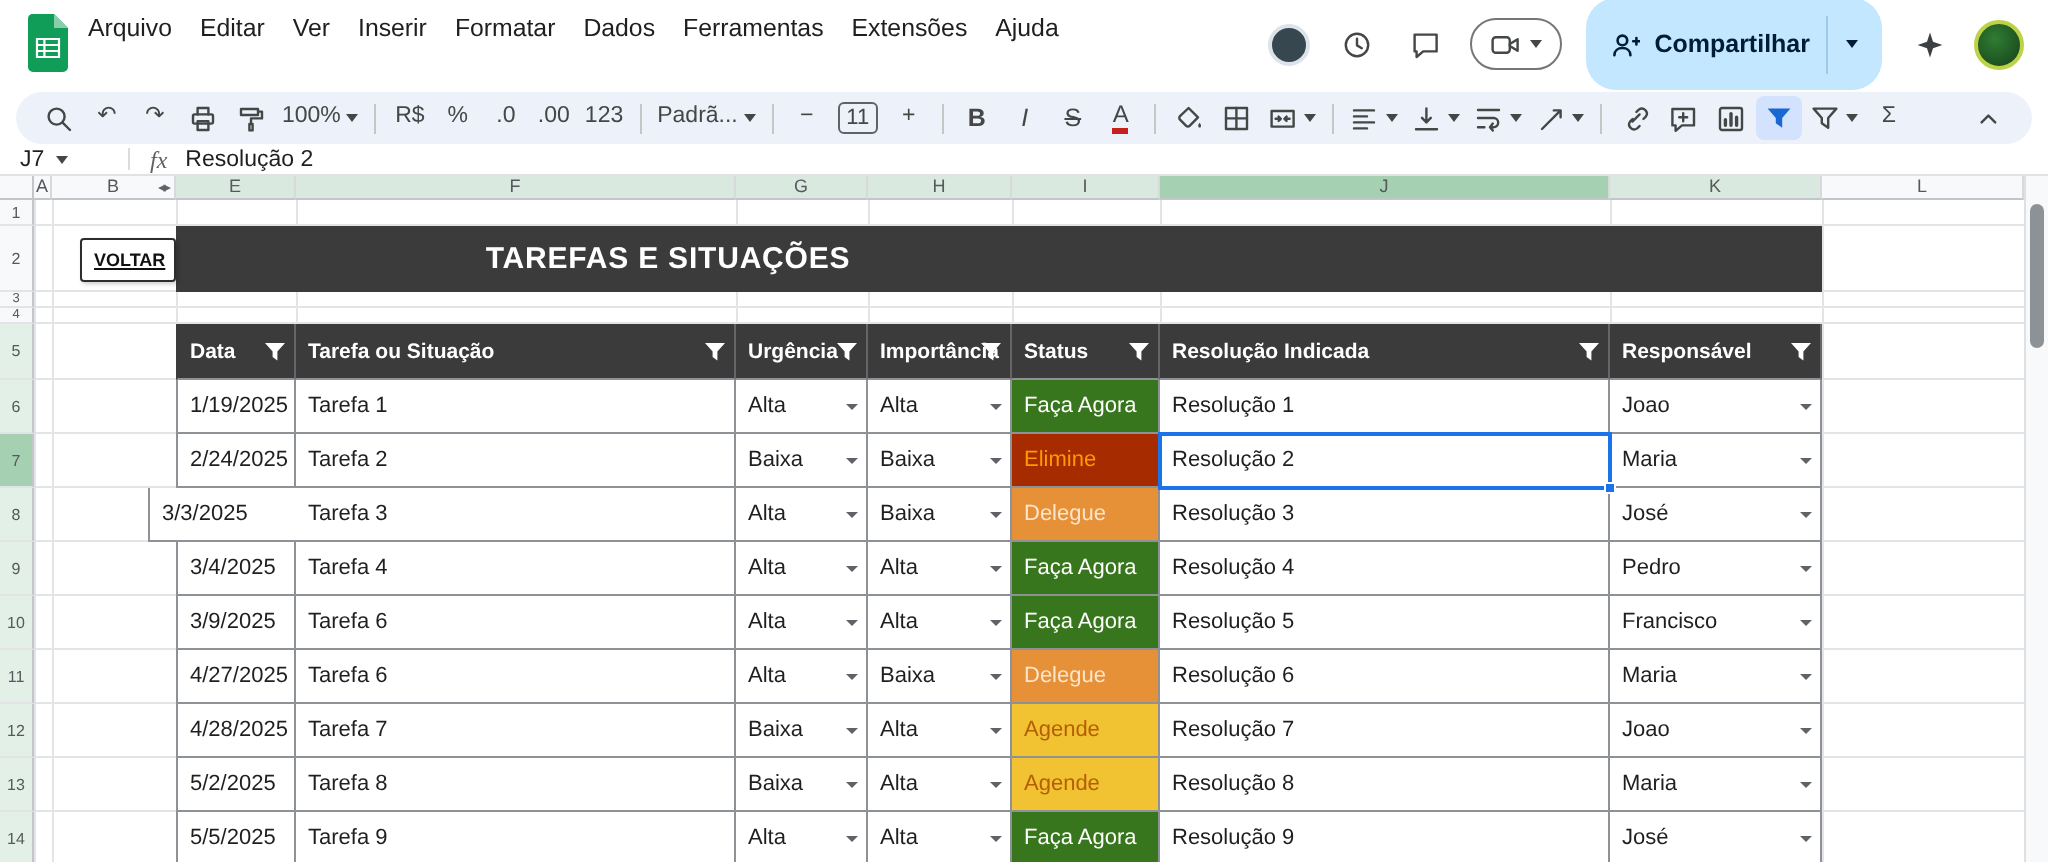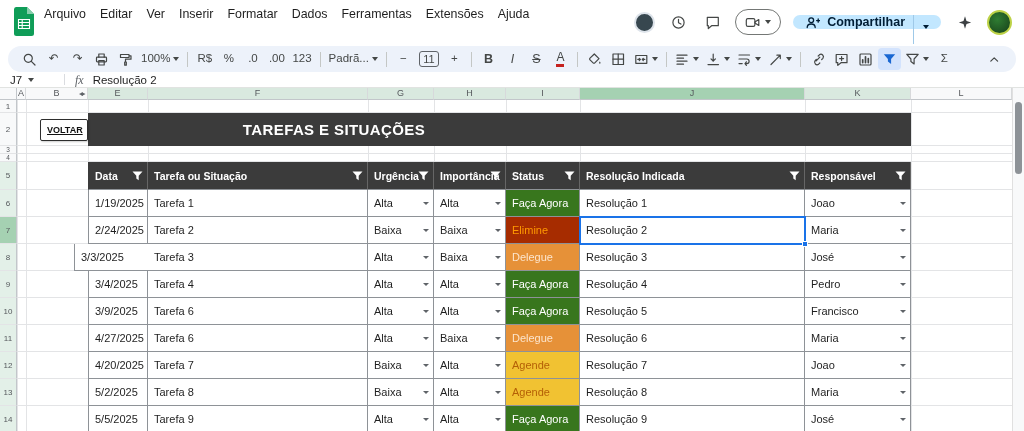--- a/index.html
+++ b/index.html
@@ -13,21 +13,21 @@
   .tmain{position:absolute;left:44px;top:4px}
   .trow{display:flex;align-items:center;gap:8px;height:21px}
   .doc-title{font-size:13.5px;color:#1f1f1f;white-space:nowrap}
   .ticon{color:#5f6368;font-size:13px;line-height:1;display:inline-flex;align-items:center}
   .menubar{display:flex;height:19px;margin-left:-7px}
   .mitem{border:none;background:none;font-family:"Liberation Sans",sans-serif;font-size:12.4px;color:#1f1f1f;padding:1px 7px;border-radius:9px;cursor:pointer;white-space:nowrap}
   .tactions{position:absolute;right:12px;top:7px;display:flex;align-items:center;gap:12px;height:30px}
   .iconbtn{border:none;background:none;width:22px;height:22px;padding:0;display:flex;align-items:center;justify-content:center;cursor:pointer}
   .collab{width:21px;height:21px;border-radius:50%;background:#37474f;border:2px solid #dde3ea;display:inline-block}
   .meet{display:flex;align-items:center;gap:5px;border:1px solid #747775;border-radius:14px;height:26px;padding:0 9px}
-  .share{display:flex;align-items:flex-start;background:#c2e7ff;border-radius:15px;height:14px;padding:0 3px 0 12px;color:#001d35}
+  .share{display:flex;align-items:center;background:#c2e7ff;border-radius:15px;height:46px;padding:0 3px 0 12px;color:#001d35}
   .shlab{font-size:12.5px;font-weight:600;margin:0 8px 0 7px;white-space:nowrap}
   .shdiv{width:1px;height:29px;background:#9fc9e8}
   .shcaret{width:24px;height:24px;display:flex;align-items:center;justify-content:center}
   .avatar{width:25px;height:25px;border-radius:50%;background:radial-gradient(circle at 40% 35%,#2f7d32,#173f1a);border:2px solid #bdd247;display:inline-block}
   .crt{width:0;height:0;border-left:3.5px solid transparent;border-right:3.5px solid transparent;border-top:4px solid #444746;display:inline-block}
   .share .crt{border-top-color:#001d35}
 
   
   .toolbar{position:absolute;top:46px;left:8px;width:1008px;height:26px;background:#edf2fa;border-radius:13px;display:flex;align-items:center;padding:0 10px;gap:1px}
   .tbb{border:none;background:none;min-width:23px;height:22px;border-radius:4px;display:flex;align-items:center;justify-content:center;font-family:"Liberation Sans",sans-serif;font-size:11.5px;color:#444746;padding:0 3px;gap:3px;cursor:pointer;white-space:nowrap}
@@ -554,21 +554,21 @@
         <span>Delegue</span>
       </div>
       <div class="td" style="left: 580px; top: 325px; width: 225px;">
         <span>Resolução 6</span>
       </div>
       <div class="td" style="left: 805px; top: 325px; width: 106px;">
         <span>Maria</span>
         <span class="cellcaret"></span>
       </div>
       <div class="td c0" style="left: 88px; top: 352px; width: 60px;">
-        <span>4/20/2025</span>
+        <span>4/28/2025</span>
       </div>
       <div class="td" style="left: 148px; top: 352px; width: 220px;">
         <span>Tarefa 7</span>
       </div>
       <div class="td" style="left: 368px; top: 352px; width: 66px;">
         <span>Baixa</span>
         <span class="cellcaret"></span>
       </div>
       <div class="td" style="left: 434px; top: 352px; width: 72px;">
         <span>Alta</span>

